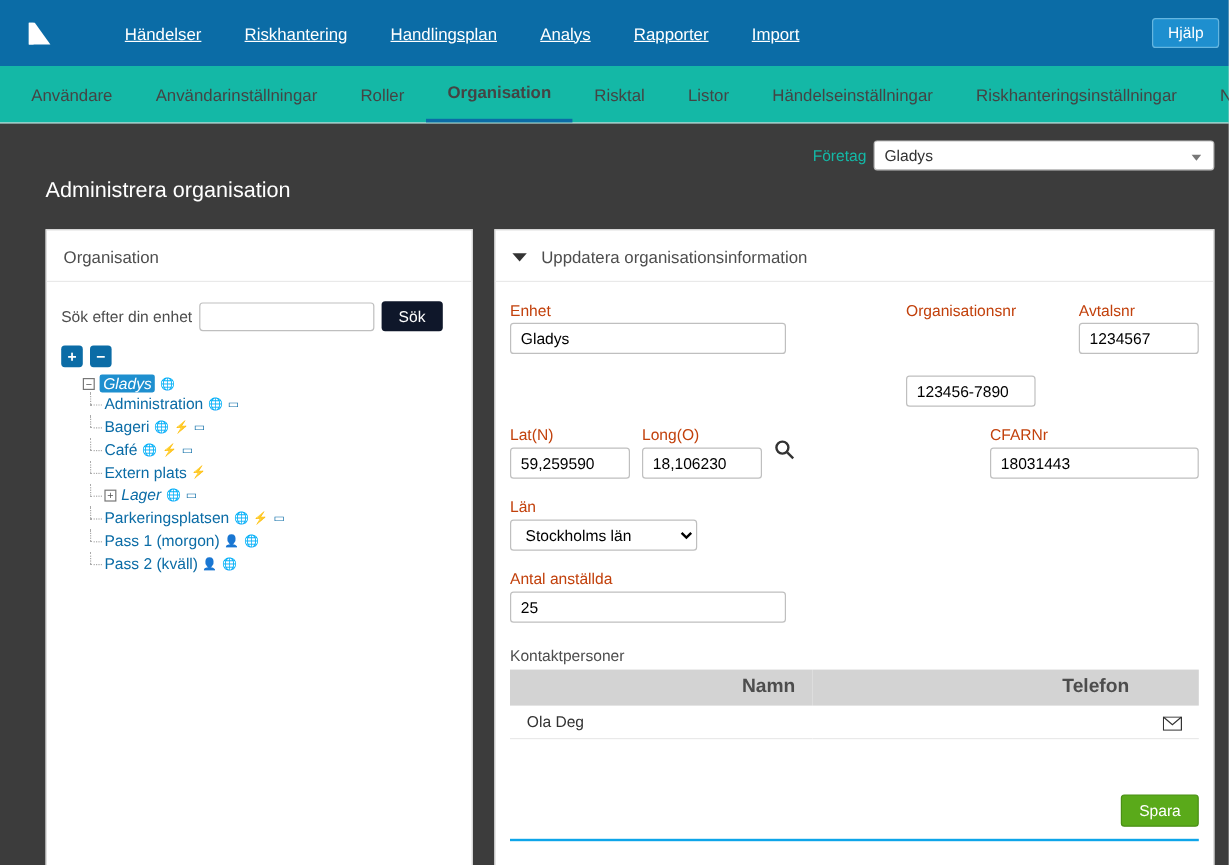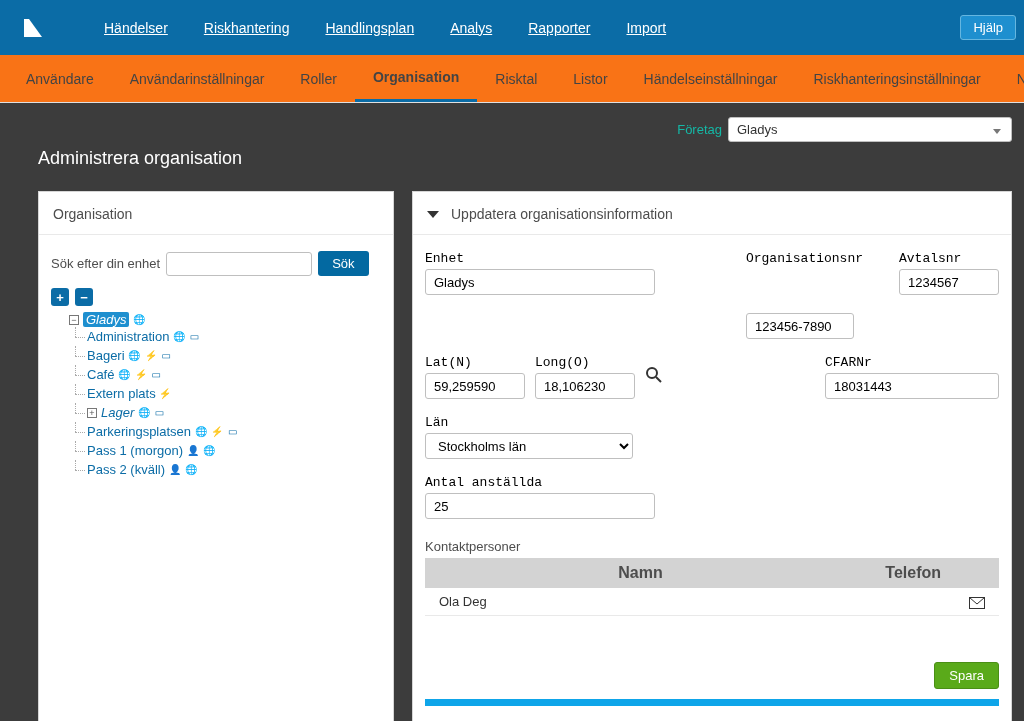--- a/index.html
+++ b/index.html
@@ -8,21 +8,21 @@
   
   .topbar { background: #0b6ca6; height: 55px; display: flex; align-items: center; padding: 0 8px 0 20px; }
   .logo { width: 26px; height: 26px; margin-right: 40px; }
   .topnav { display: flex; height: 100%; align-items: stretch; }
   .topnav .item { color: #fff; padding: 0 18px; display: flex; align-items: center; cursor: pointer; font-size: 14px; text-decoration: underline; }
   .topnav .item.active { background: #094f78; }
   .topbar .spacer { flex: 1; }
   .help-btn { background: #1e8fcf; color: #fff; border: 1px solid #65b6e0; border-radius: 3px; padding: 4px 12px; cursor: pointer; font-size: 13px; }
 
   
-  .subnav { background: #f97316; height: 48px; display: flex; align-items: center; padding: 0 8px; border-bottom: 1px solid #e0e0e0; }
+  .subnav { background: #14b8a6; height: 48px; display: flex; align-items: center; padding: 0 8px; border-bottom: 1px solid #e0e0e0; }
   .subnav .item { color: #444; padding: 0 18px; height: 100%; display: flex; align-items: center; cursor: pointer; font-size: 14px; }
   .subnav .item.active { font-weight: bold; border-bottom: 3px solid #0b6ca6; }
 
   
   .content-wrap { background: #3c3c3c; padding: 0 0 24px 0; min-height: 618px; }
   .company-row { display: flex; justify-content: flex-end; align-items: center; padding: 14px 12px 0 0; }
   .company-row label { color: #14b8a6; margin-right: 6px; font-size: 13px; }
   .company-select { width: 284px; background: #fff; border: 1px solid #bfbfbf; border-radius: 3px; padding: 4px 8px; font-size: 13px; position: relative; }
   .company-select::after { content: ""; position: absolute; right: 10px; top: 11px; border-left: 4px solid transparent; border-right: 4px solid transparent; border-top: 5px solid #777; }
 
@@ -36,21 +36,21 @@
 
   .panel-head { padding: 14px 14px 12px 14px; border-bottom: 1px solid #e9e9e9; font-size: 14px; color: #4d4d4d; display: flex; align-items: center; }
   .panel-head .caret { margin-right: 12px; }
   .caret-down { width: 0; height: 0; border-left: 6px solid transparent; border-right: 6px solid transparent; border-top: 7px solid #333; display: inline-block; }
 
   .panel-body { padding: 16px 12px 24px 12px; }
 
   .search-row { display: flex; align-items: center; gap: 6px; margin-bottom: 12px; }
   .search-row label { color: #4d4d4d; }
   .search-row input { width: 146px; height: 24px; border: 1px solid #bfbfbf; border-radius: 3px; padding: 2px 6px; }
-  .search-btn { background: #0369a1; color: #fff; border: none; border-radius: 3px; padding: 5px 14px; cursor: pointer; font-size: 13px; }
+  .search-btn { background: #0f172a; color: #fff; border: none; border-radius: 3px; padding: 5px 14px; cursor: pointer; font-size: 13px; }
 
   .tree-controls { display: flex; gap: 6px; margin: 6px 0 4px 0; }
   .sqbtn { width: 18px; height: 18px; background: #0b6ca6; border-radius: 3px; display: flex; align-items: center; justify-content: center; cursor: pointer; }
   .sqbtn span { color: #fff; font-size: 13px; line-height: 1; font-weight: bold; }
 
   .tree { margin-top: 4px; font-size: 13px; }
   .tree ul { list-style: none; padding-left: 18px; }
   .tree li { padding: 2px 0; position: relative; }
   .tree li::before { content: ""; position: absolute; left: -12px; top: 0; bottom: 50%; border-left: 1px dotted #aaa; }
   .tree li::after { content: ""; position: absolute; left: -12px; top: 10px; width: 10px; border-top: 1px dotted #aaa; }
@@ -59,39 +59,39 @@
   .tree .label { color: #0b6ca6; cursor: pointer; }
   .tree .label.italic { font-style: italic; }
   .tree .label.selected { background: #1e8fcf; color: #fff; padding: 0 3px; border-radius: 2px; }
   .boxicon { width: 10px; height: 10px; border: 1px solid #777; display: inline-flex; align-items: center; justify-content: center; font-size: 9px; color: #555; background: #fff; cursor: pointer; }
   .mini { font-size: 10px; color: #0b6ca6; }
   .mini.orange { color: #f5a623; }
 
   
   .form-grid { display: flex; gap: 36px; margin-bottom: 16px; flex-wrap: wrap; }
   .field { display: flex; flex-direction: column; }
-  .field label { color: #000000; margin-bottom: 3px; font-size: 13px; font-family: Liberation Mono, monospace; }
+  .field label { color: #c2410c; margin-bottom: 3px; font-size: 13px; }
   .field input, .field select { border: 1px solid #bfbfbf; border-radius: 3px; padding: 4px 8px; font-size: 13px; height: 26px; background: #fff; }
   .w230 { width: 230px; }
   .w100 { width: 100px; }
   .w108 { width: 108px; margin-top: 44px; }
-  .w180 { width: 208px; }
+  .w180 { width: 156px; }
   .w210 { width: 174px; }
 
   .geo-row { display: flex; align-items: center; gap: 10px; }
   .mag { width: 18px; height: 18px; margin-bottom: 4px; cursor: pointer; }
 
   .contacts { margin-top: 20px; }
   .contacts .title { color: #4d4d4d; margin-bottom: 4px; }
   .contacts table { width: 100%; border-collapse: collapse; }
   .contacts th { background: #d3d3d3; color: #4d4d4d; text-align: right; font-weight: bold; padding: 6px 14px; font-size: 16px; }
   .contacts td { padding: 6px 14px; border-bottom: 1px solid #e9e9e9; }
   .envelope { width: 16px; height: 12px; }
 
-  .btn-row { display: flex; justify-content: flex-end; border-bottom: 7px solid #0ea5e9; padding: 40px 0 10px 0; margin-top: 6px; }
+  .btn-row { display: flex; justify-content: flex-end; border-bottom: 2px solid #0ea5e9; padding: 40px 0 10px 0; margin-top: 6px; }
   .green-btn { background: #5aaa1a; color: #fff; border: 1px solid #4a8f15; border-radius: 3px; padding: 5px 14px; cursor: pointer; font-size: 13px; }
 
   .subunit { margin-top: 14px; }
 
   .icon-svg { display: inline-block; vertical-align: middle; }
 </style>
 </head>
 <body>
 
 <div class="topbar">

